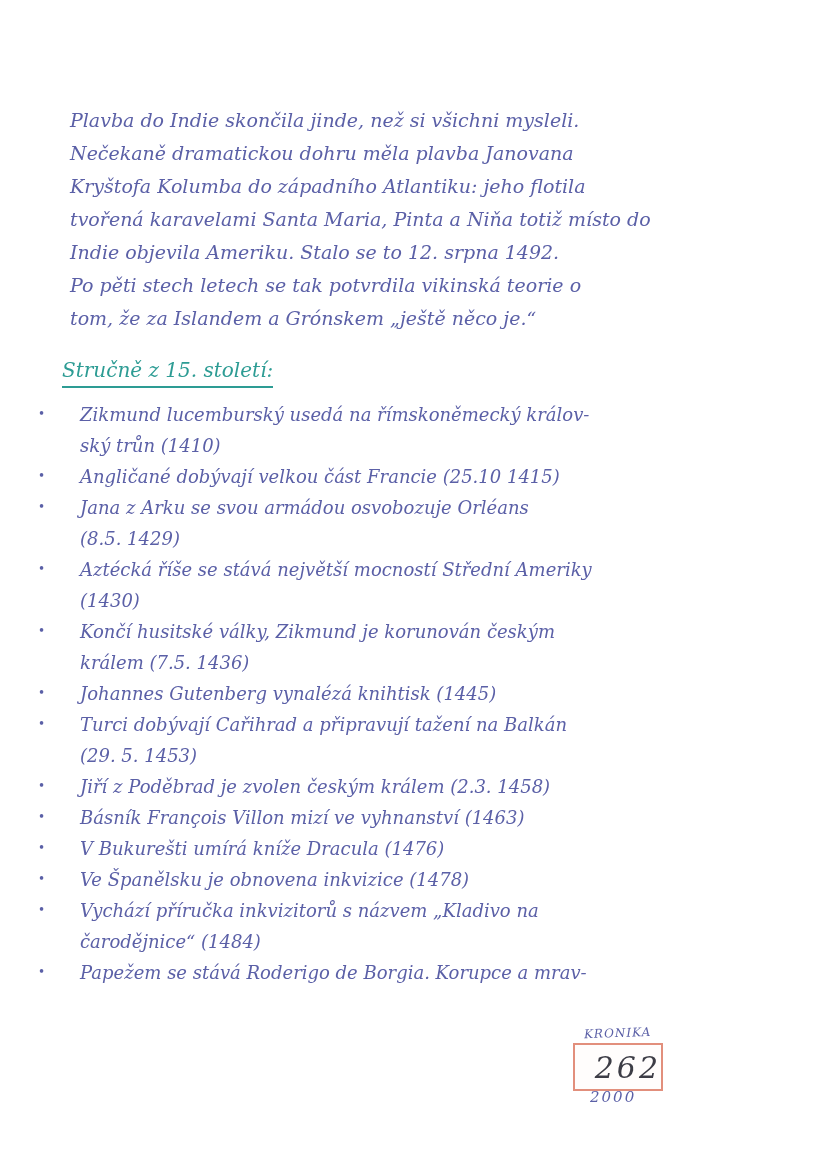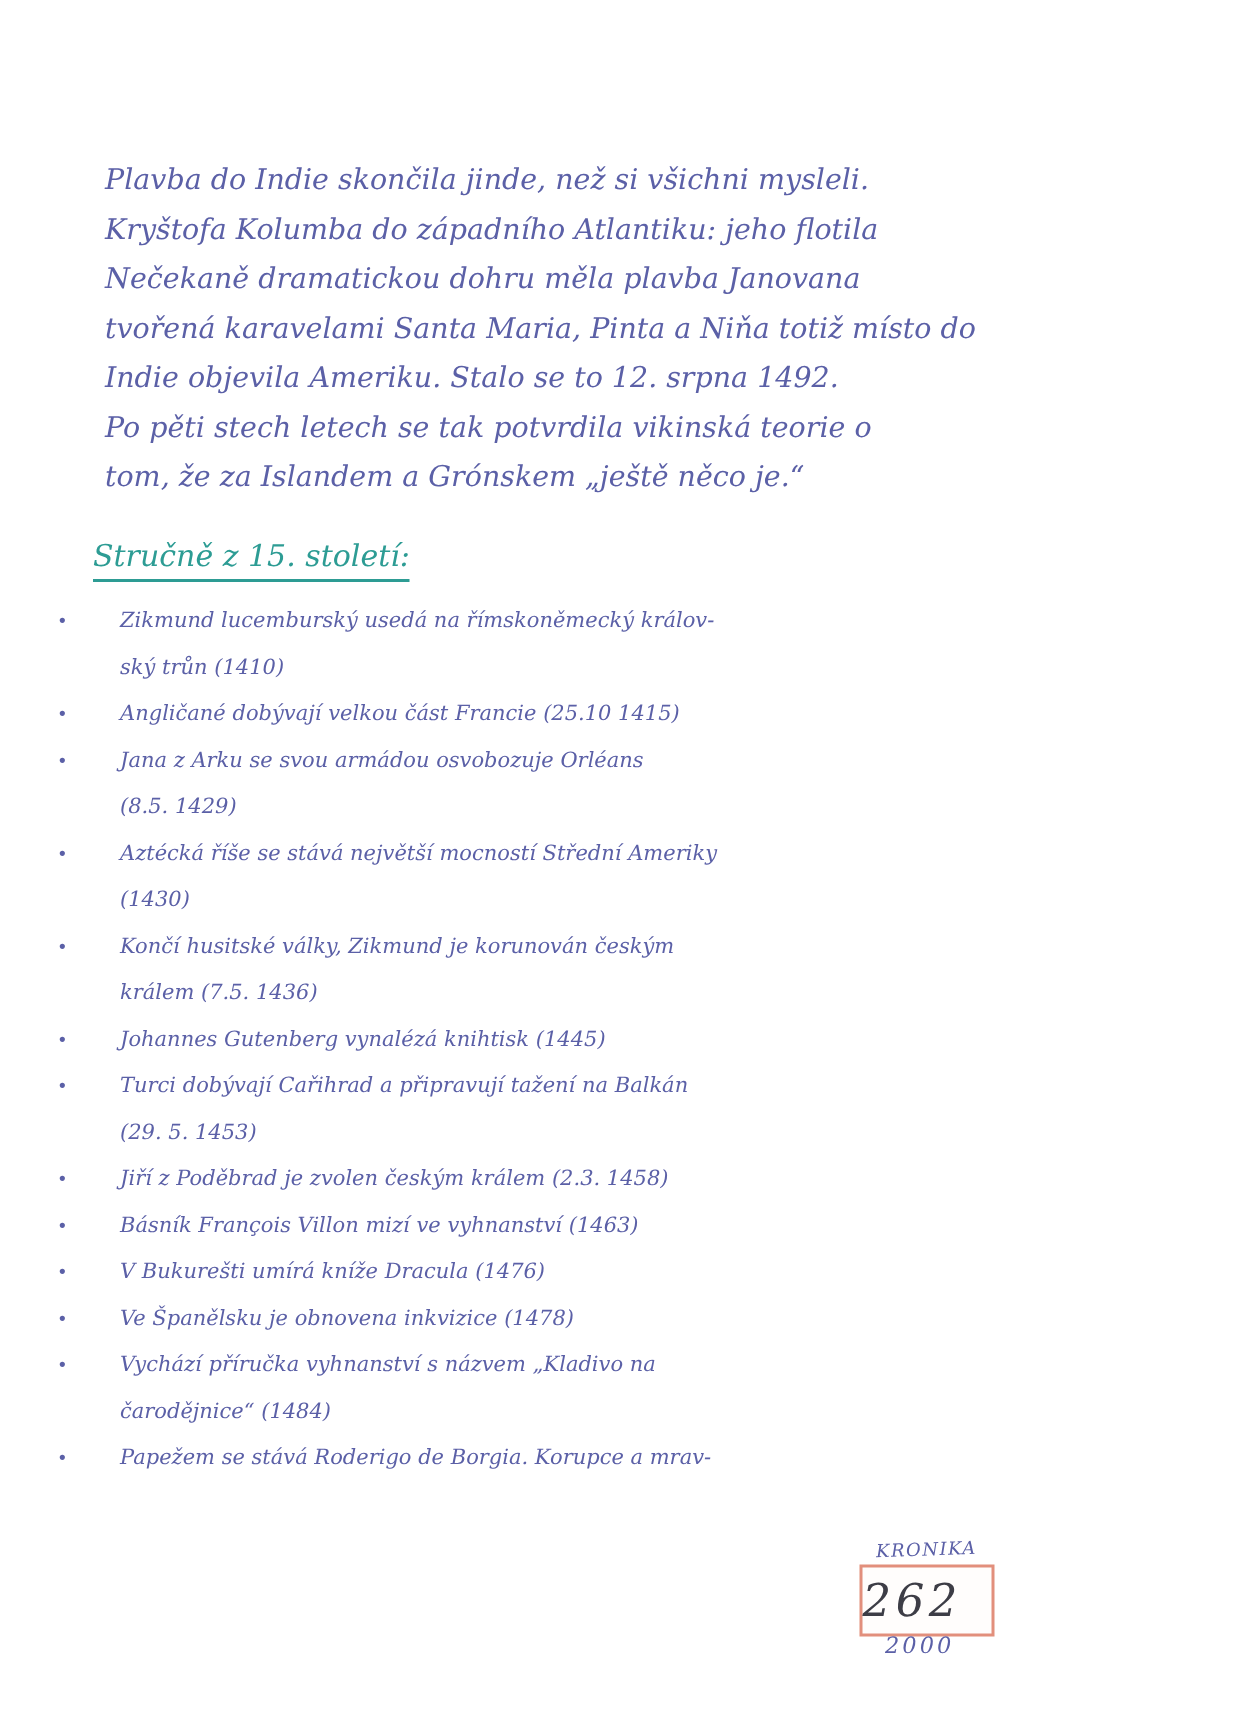--- a/index.html
+++ b/index.html
@@ -55,21 +55,21 @@
     text-align: left;
     padding-left: 2px;
     font-size: 12px;
     line-height: 31px;
     color: #5b60a7;
   }
   .item-lines { flex: 1; }
   .item-lines .line {
     display: block;
     white-space: nowrap;
-    font-size: 14px;
+    font-size: 18px;
     line-height: 31px;
     font-style: italic;
   }
   .kronika-label {
     position: absolute;
     left: 584px;
     top: 1026px;
     font-size: 12px;
     letter-spacing: 1px;
     color: #5b60a7;
@@ -78,21 +78,21 @@
   .page-box {
     position: absolute;
     left: 573px;
     top: 1043px;
     width: 86px;
     height: 44px;
     border: 2px solid #e28f7c;
     background: #fffdfc;
     display: flex;
     align-items: center;
-    justify-content: flex-start;
+    justify-content: flex-end;
   }
   .page-box .num {
     font-size: 30px;
     color: #3d3d46;
     letter-spacing: 3px;
   }
   .year {
     position: absolute;
     left: 590px;
     top: 1088px;
@@ -101,22 +101,22 @@
     letter-spacing: 2px;
   }
 </style>
 </head>
 <body>
 
 <div class="page">
 
   <section class="paragraph">
     <span class="line">Plavba do Indie skončila jinde, než si všichni mysleli.</span>
+    <span class="line">Nečekaně dramatickou dohru měla plavba Janovana</span>
     <span class="line">Kryštofa Kolumba do západního Atlantiku: jeho flotila</span>
-    <span class="line">Nečekaně dramatickou dohru měla plavba Janovana</span>
     <span class="line">tvořená karavelami Santa Maria, Pinta a Niňa totiž místo do</span>
     <span class="line">Indie objevila Ameriku. Stalo se to 12. srpna 1492.</span>
     <span class="line">Po pěti stech letech se tak potvrdila vikinská teorie o</span>
     <span class="line">tom, že za Islandem a Grónskem „ještě něco je.“</span>
   </section>
 
   <h2 class="heading">Stručně z 15. století:</h2>
 
   <ul class="events">
     <li>
@@ -186,21 +186,21 @@
     </li>
     <li>
       <span class="bullet">•</span>
       <span class="item-lines">
         <span class="line">Ve Španělsku je obnovena inkvizice (1478)</span>
       </span>
     </li>
     <li>
       <span class="bullet">•</span>
       <span class="item-lines">
-        <span class="line">Vychází příručka vyhnanství s názvem „Kladivo na</span>
+        <span class="line">Vychází příručka inkvizitorů s názvem „Kladivo na</span>
         <span class="line">čarodějnice“ (1484)</span>
       </span>
     </li>
     <li>
       <span class="bullet">•</span>
       <span class="item-lines">
         <span class="line">Papežem se stává Roderigo de Borgia. Korupce a mrav-</span>
       </span>
     </li>
   </ul>

